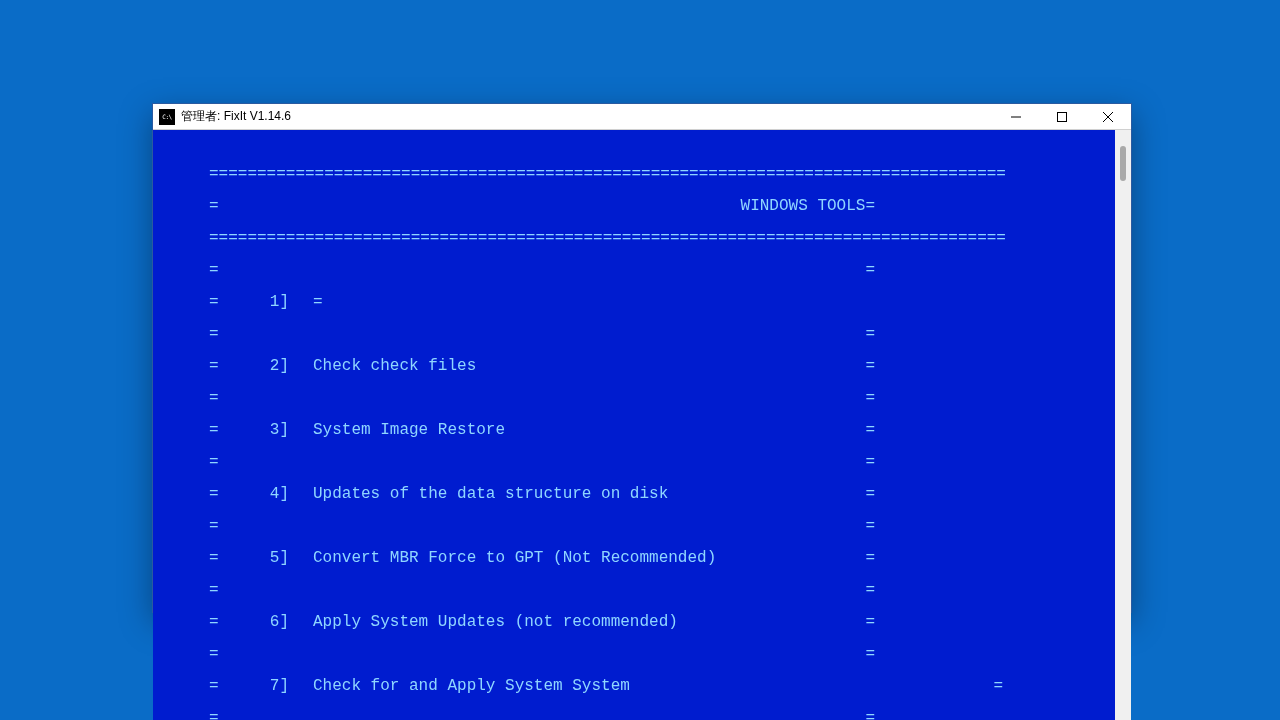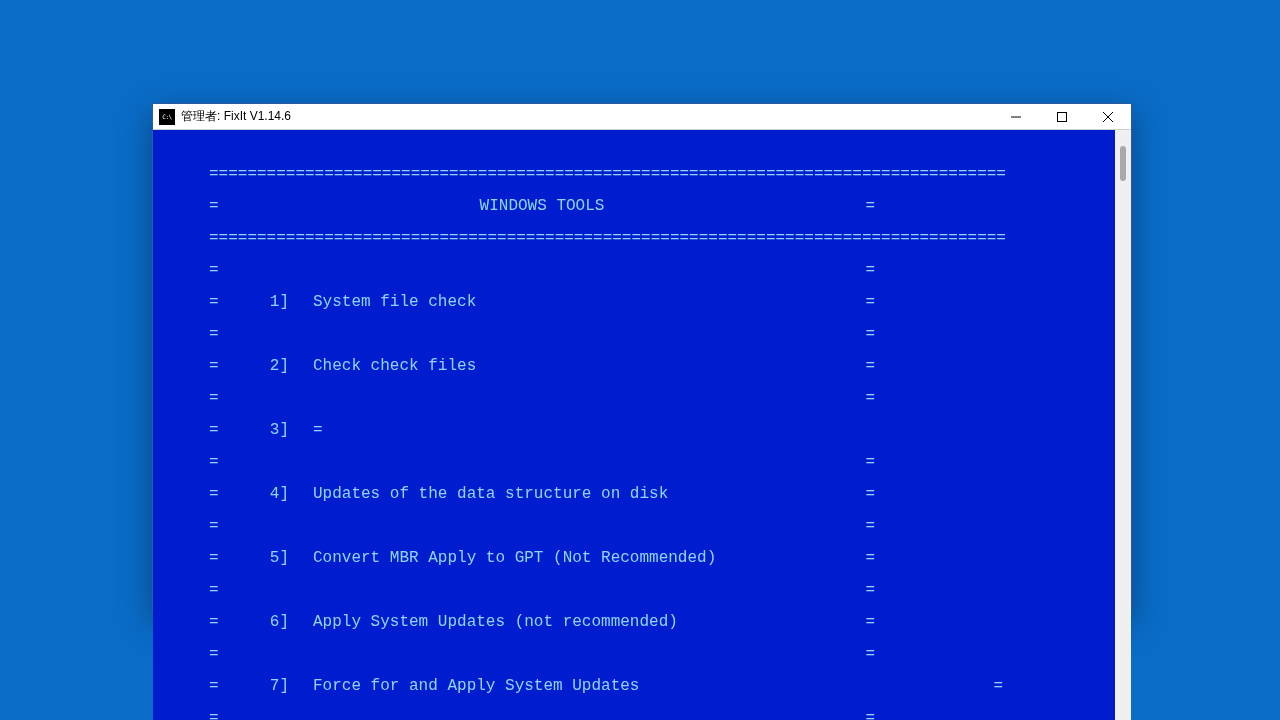--- a/index.html
+++ b/index.html
@@ -82,21 +82,21 @@
   .hrule {
     display:block;
     padding-left: 56px;
   }
   .boxline {
     display: flex;
     padding-left: 56px;
     width: 722px;
   }
   .boxline .l { flex:0 0 auto; }
-  .boxline .c { flex:1 1 auto; text-align:center; }
+  .boxline .c { flex:1 1 auto; text-align:right; }
   .boxline .r { flex:0 0 auto; margin-left:auto; }
   .menuitem {
     display:flex;
     padding-left: 56px;
     width: 722px;
   }
   .menuitem .edge-l { flex:0 0 auto; width: 56px; }
   .menuitem .num { flex:0 0 auto; width: 48px; text-align:right; padding-right: 24px;}
   .menuitem .lbl { flex:1 1 auto; }
   .menuitem .edge-r { flex:0 0 auto; }
@@ -128,33 +128,33 @@
         </svg>
     </span>
   </div>
 
   <div class="client">
     <div class="console">
 <span class="hrule">===================================================================================</span>
 <span class="boxline"><span class="l">=</span><span class="c">WINDOWS TOOLS</span><span class="r">=</span></span>
 <span class="hrule">===================================================================================</span>
 <span class="boxline"><span class="l">=</span><span class="c"> </span><span class="r">=</span></span>
-<span class="menuitem"><span class="edge-l">=</span><span class="num">1]</span><span class="lbl">System file check</span><span class="edge-r">=</span></span>
+<span class="menuitem"><span class="edge-l">=</span><span class="num">1]</span><span class="edge-r">=</span></span>
 <span class="boxline"><span class="l">=</span><span class="c"> </span><span class="r">=</span></span>
 <span class="menuitem"><span class="edge-l">=</span><span class="num">2]</span><span class="lbl">Check check files</span><span class="edge-r">=</span></span>
 <span class="boxline"><span class="l">=</span><span class="c"> </span><span class="r">=</span></span>
-<span class="menuitem"><span class="edge-l">=</span><span class="num">3]</span><span class="edge-r">=</span></span>
+<span class="menuitem"><span class="edge-l">=</span><span class="num">3]</span><span class="lbl">System Image Restore</span><span class="edge-r">=</span></span>
 <span class="boxline"><span class="l">=</span><span class="c"> </span><span class="r">=</span></span>
 <span class="menuitem"><span class="edge-l">=</span><span class="num">4]</span><span class="lbl">Updates of the data structure on disk</span><span class="edge-r">=</span></span>
 <span class="boxline"><span class="l">=</span><span class="c"> </span><span class="r">=</span></span>
-<span class="menuitem"><span class="edge-l">=</span><span class="num">5]</span><span class="lbl">Convert MBR Apply to GPT (Not Recommended)</span><span class="edge-r">=</span></span>
+<span class="menuitem"><span class="edge-l">=</span><span class="num">5]</span><span class="lbl">Convert MBR Force to GPT (Not Recommended)</span><span class="edge-r">=</span></span>
 <span class="boxline"><span class="l">=</span><span class="c"> </span><span class="r">=</span></span>
 <span class="menuitem"><span class="edge-l">=</span><span class="num">6]</span><span class="lbl">Apply System Updates (not recommended)</span><span class="edge-r">=</span></span>
 <span class="boxline"><span class="l">=</span><span class="c"> </span><span class="r">=</span></span>
-<span class="menuitem wide7"><span class="edge-l">=</span><span class="num">7]</span><span class="lbl">Force for and Apply System Updates</span><span class="edge-r">=</span></span>
+<span class="menuitem wide7"><span class="edge-l">=</span><span class="num">7]</span><span class="lbl">Check for and Apply System System</span><span class="edge-r">=</span></span>
 <span class="boxline"><span class="l">=</span><span class="c"> </span><span class="r">=</span></span>
 
 
 
 
 
     </div>
     <div class="scroll-track">
       <div class="scroll-thumb"></div>
     </div>

